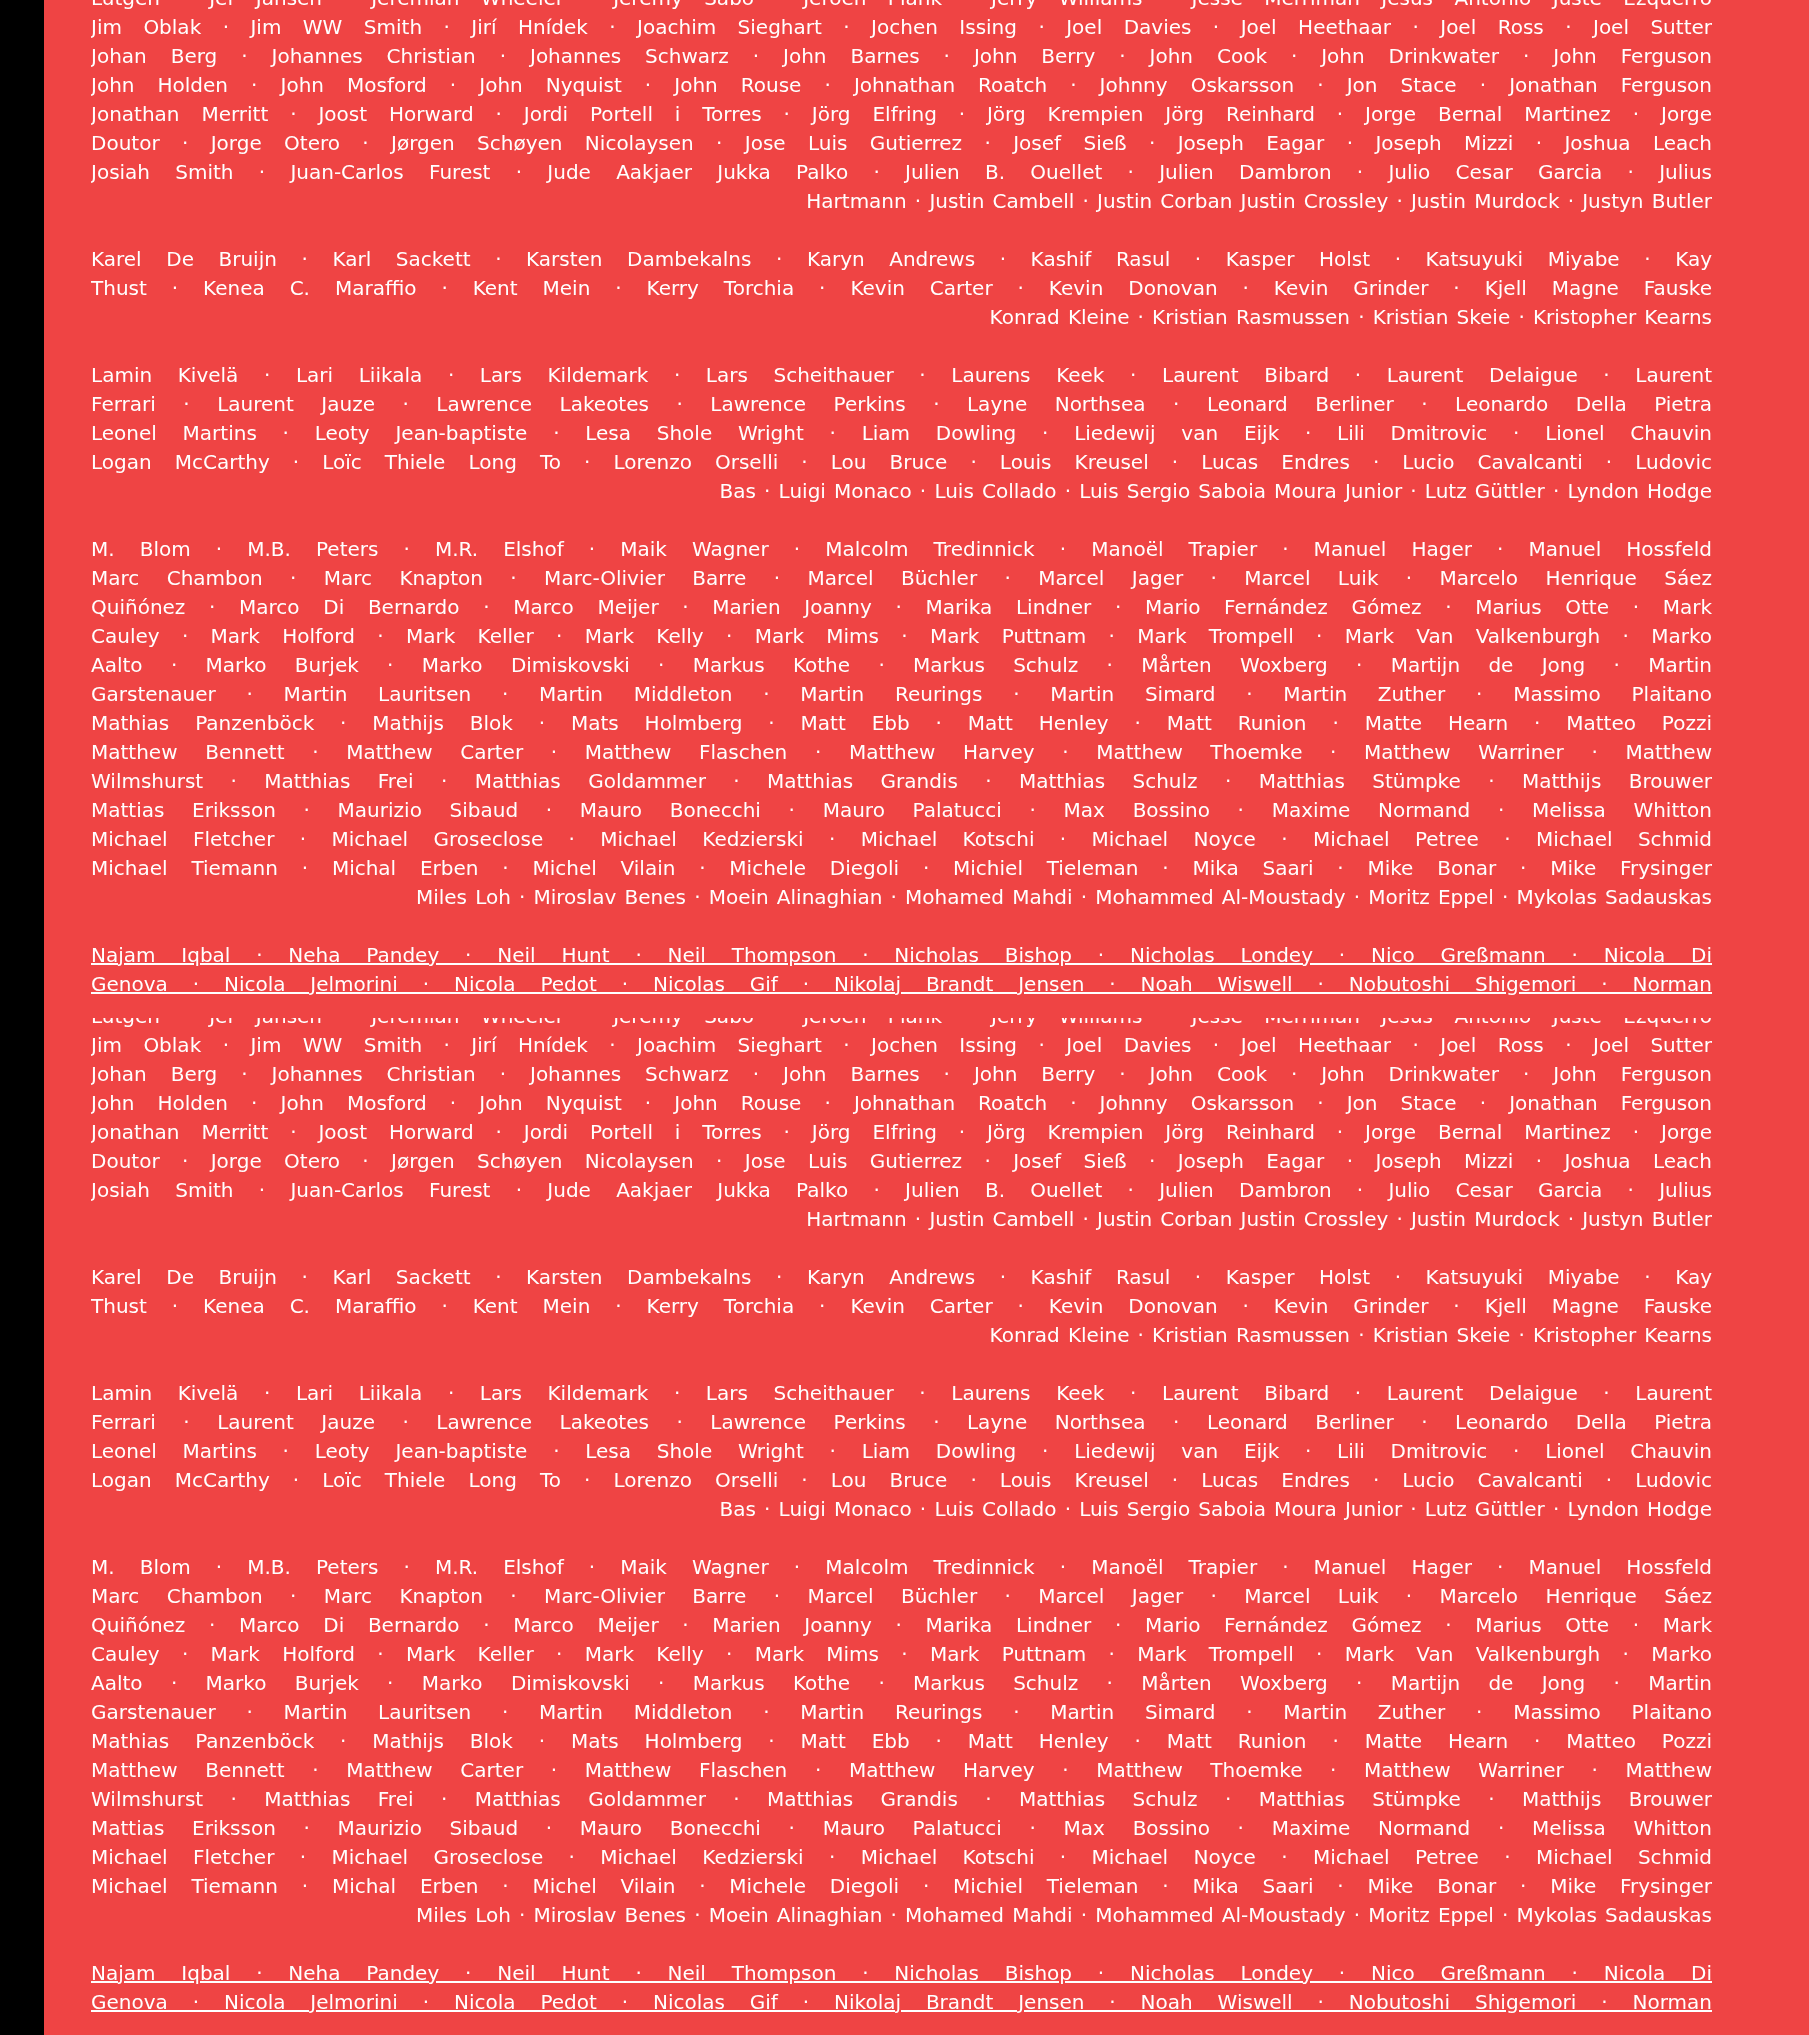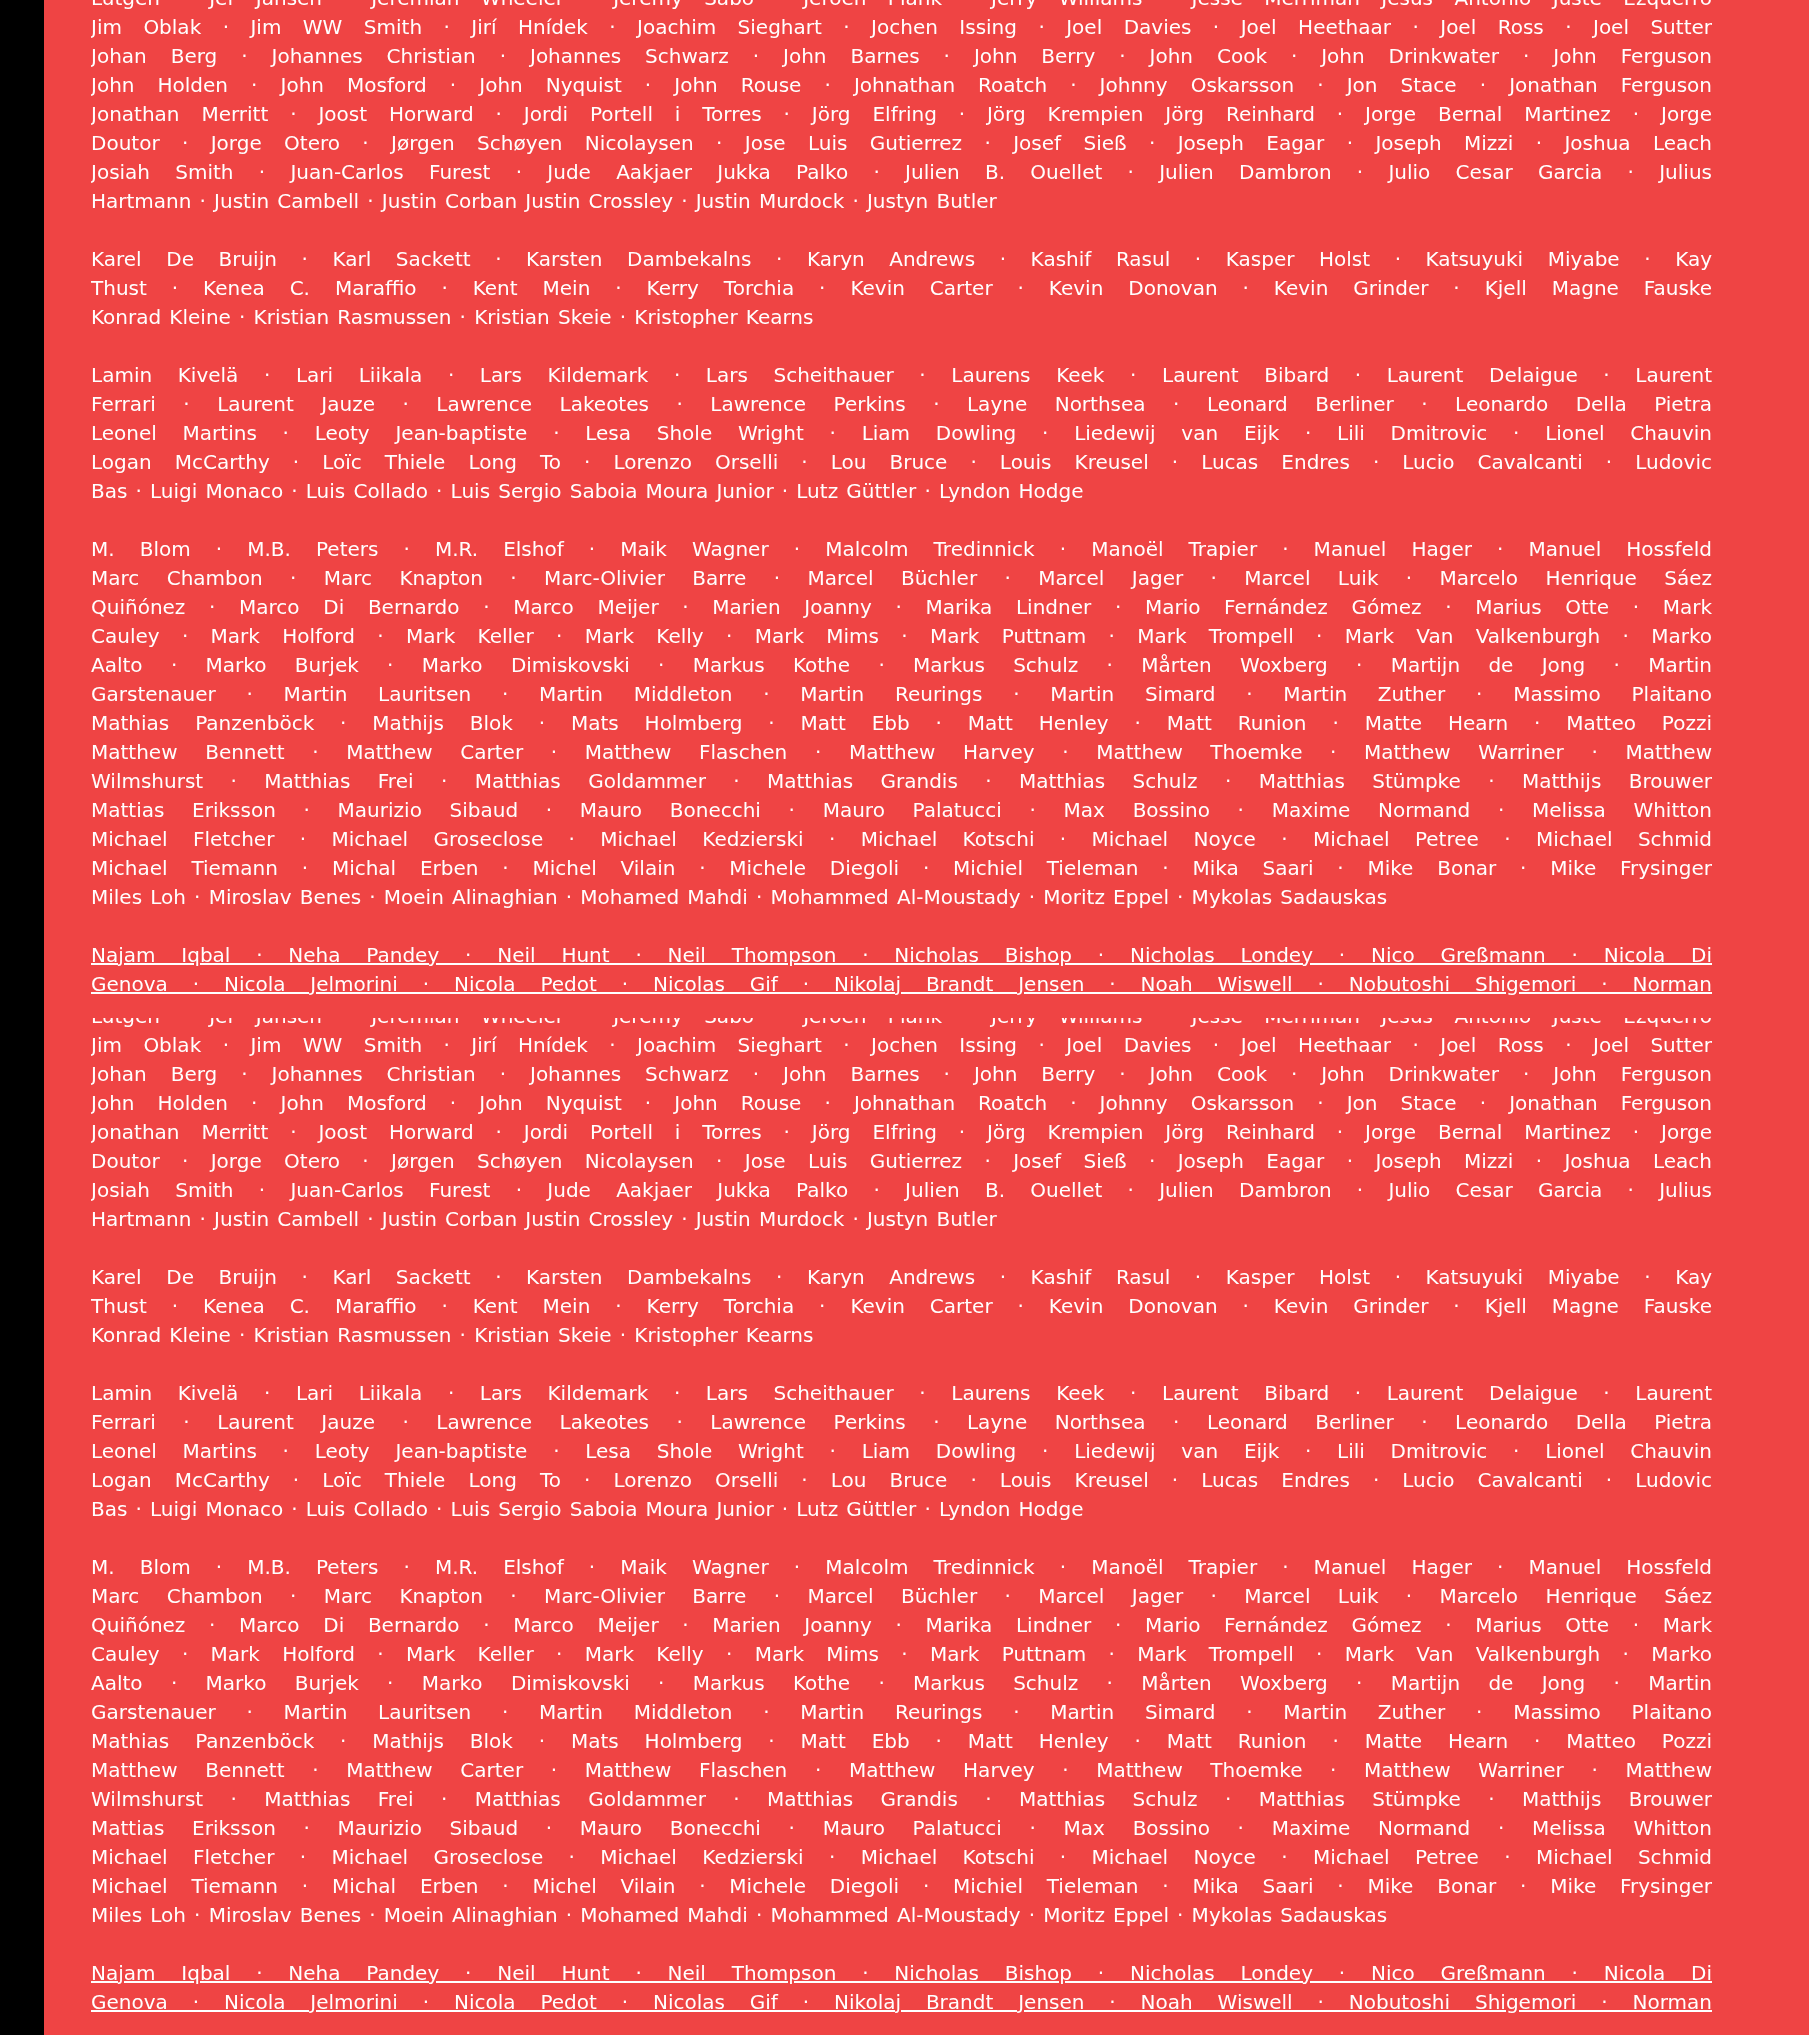--- a/index.html
+++ b/index.html
@@ -48,21 +48,21 @@
     text-align: justify;
   }
   
   .credits-line.justified::after {
     content: "";
     display: inline-block;
     width: 100%;
     height: 0;
   }
   .credits-line.plain {
-    text-align: left;
+    text-align: right;
   }
 </style>
 </head>
 <body>
 
 <div class="viewport-copy copy-1">
   <div class="credits-text">
       <div class="credits-paragraph">
         <div class="credits-line justified">Lütgen · Jef Jansen · Jeremiah Wheeler · Jeremy Sabo · Jeroen Plank · Jerry Williams · Jesse Merriman Jesus Antonio Juste Ezquerro</div>
         <div class="credits-line justified">Jim Oblak · Jim WW Smith · Jirí Hnídek · Joachim Sieghart · Jochen Issing · Joel Davies · Joel Heethaar · Joel Ross · Joel Sutter</div>

